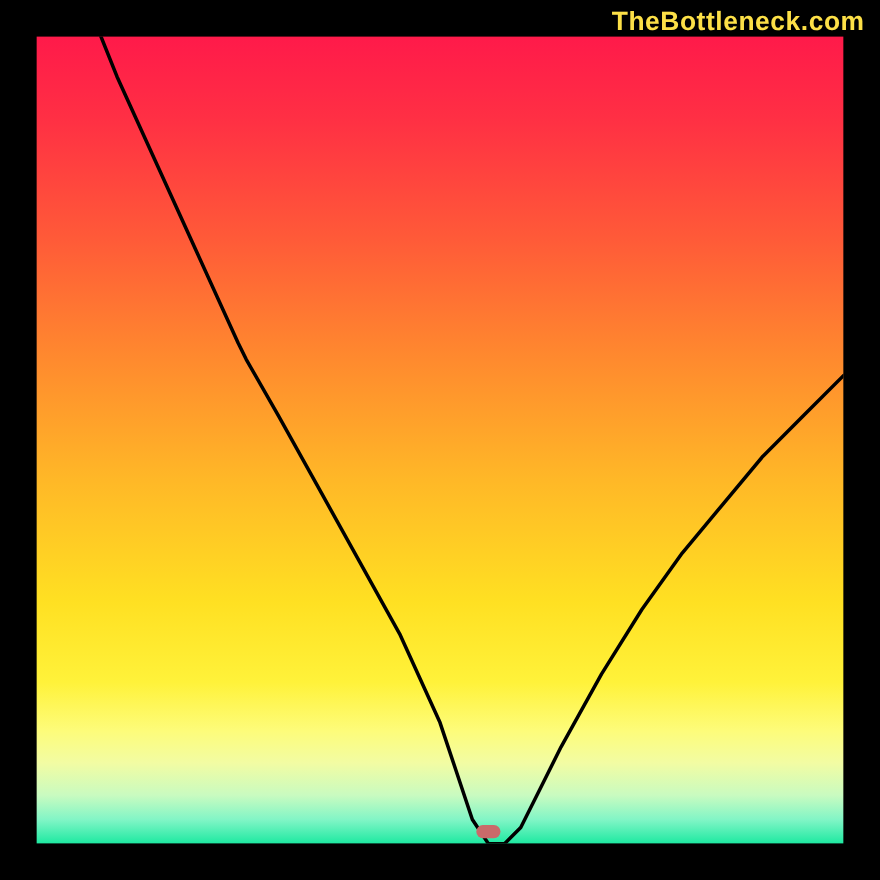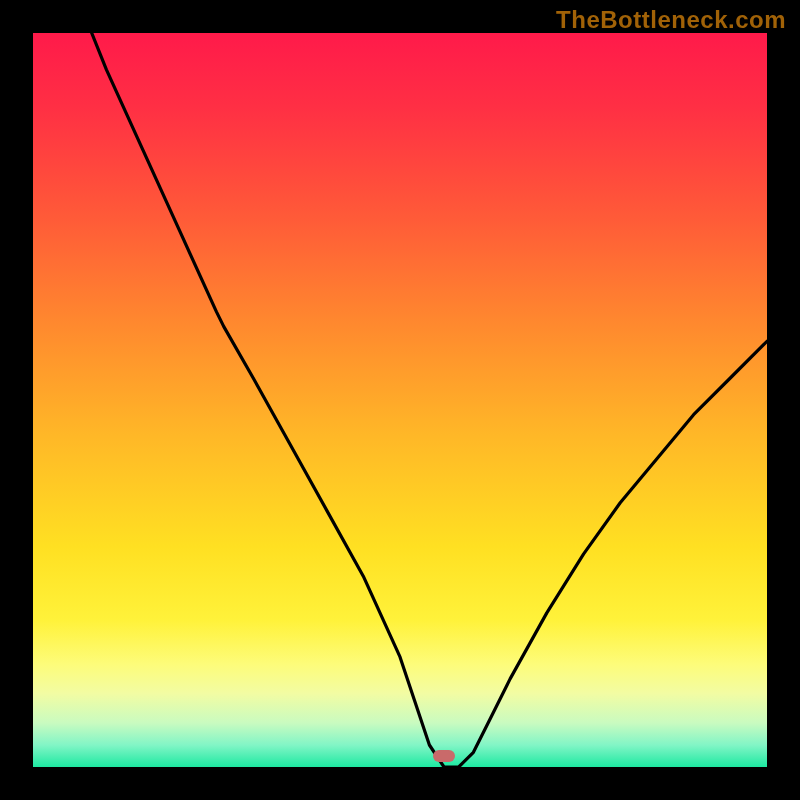--- a/index.html
+++ b/index.html
@@ -13,21 +13,21 @@
   .outer {
     position: relative;
     width: 800px;
     height: 800px;
     background: #000;
   }
   .watermark {
     position: absolute;
     top: 6px;
     right: 14px;
-    color: #a16207;
+    color: #fde047;
     font-size: 24px;
     font-weight: 600;
     letter-spacing: 0.5px;
     user-select: none;
   }
   .plot {
     position: absolute;
     left: 33px;
     top: 33px;
     width: 734px;

